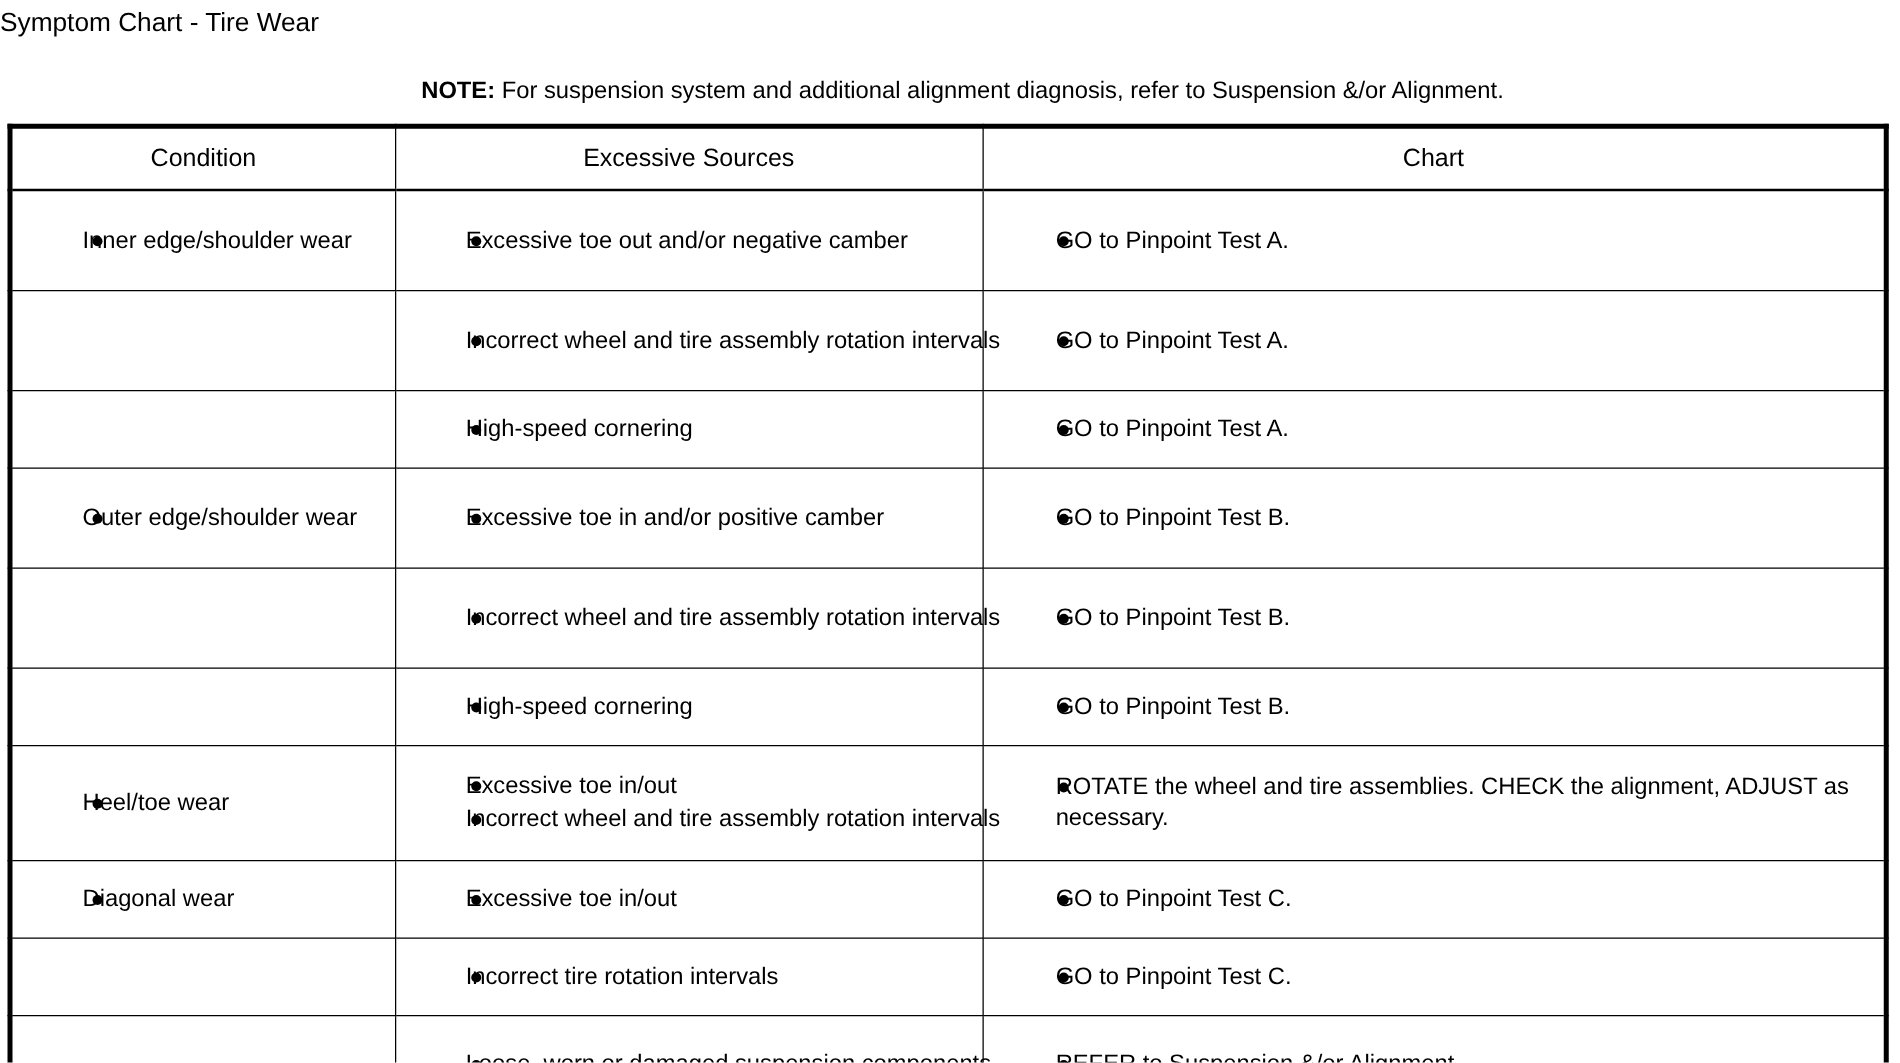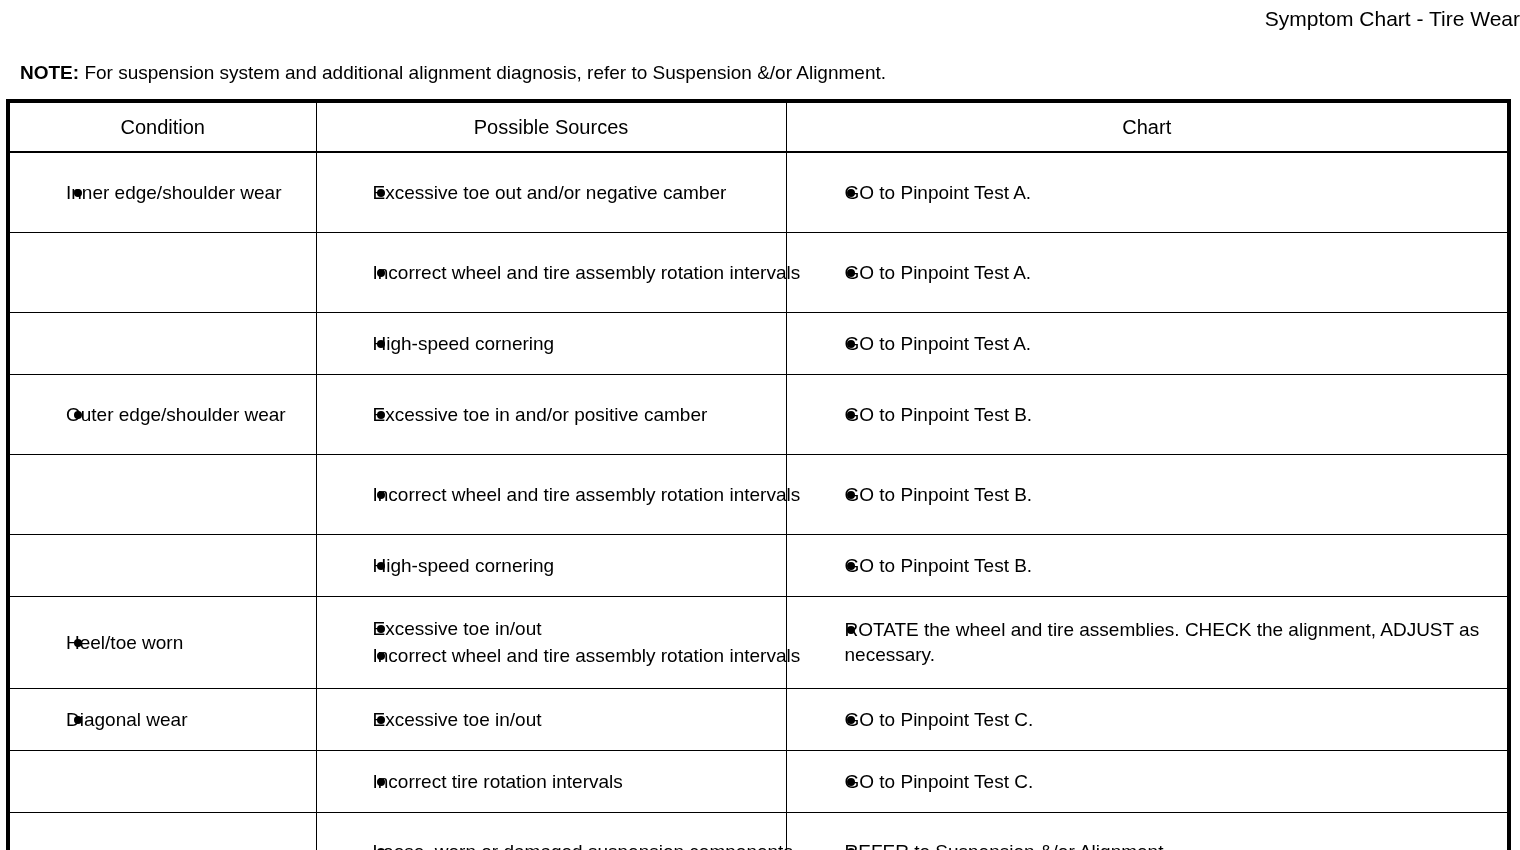--- a/index.html
+++ b/index.html
@@ -17,30 +17,30 @@
   }
 
   #page {
     position: relative;
     width: 1520px;
     height: 850px;
     box-sizing: border-box;
   }
 
   .doc-title {
-    text-align: right;
+    text-align: left;
     font-size: 21px;
     line-height: 30px;
     padding-top: 4px;
     font-weight: 400;
     letter-spacing: 0px;
   }
 
   .note-line {
-    text-align: left;
+    text-align: center;
     font-size: 19px;
     line-height: 26px;
     padding-top: 26px;
     font-weight: 400;
     margin-left: 20px;
   }
   .note-line .note-label {
     font-weight: bold;
   }
 
@@ -136,21 +136,21 @@
   <div class="chart-wrap">
     <table class="symptom-chart">
       <colgroup>
         <col class="col-condition">
         <col class="col-sources">
         <col class="col-action">
       </colgroup>
       <thead>
         <tr>
           <th>Condition</th>
-          <th>Possible Sources</th>
+          <th>Excessive Sources</th>
           <th>Chart</th>
         </tr>
       </thead>
       <tbody id="chart-body">
           <tr style="height: 80px;">
             <td class="cond">
               <ul class="bullets">
                 <li>
                   <span class="bullet-dot"></span>
                   <span class="bullet-text">Inner edge/shoulder wear</span>
@@ -274,21 +274,21 @@
                   <span class="bullet-text">GO to Pinpoint Test B.</span>
                 </li>
               </ul>
             </td>
           </tr>
           <tr style="height: 92px;">
             <td class="cond">
               <ul class="bullets">
                 <li>
                   <span class="bullet-dot"></span>
-                  <span class="bullet-text">Heel/toe worn</span>
+                  <span class="bullet-text">Heel/toe wear</span>
                 </li>
               </ul>
             </td>
             <td class="src">
               <ul class="bullets">
                 <li>
                   <span class="bullet-dot"></span>
                   <span class="bullet-text">Excessive toe in/out</span>
                 </li>
                 <li>

